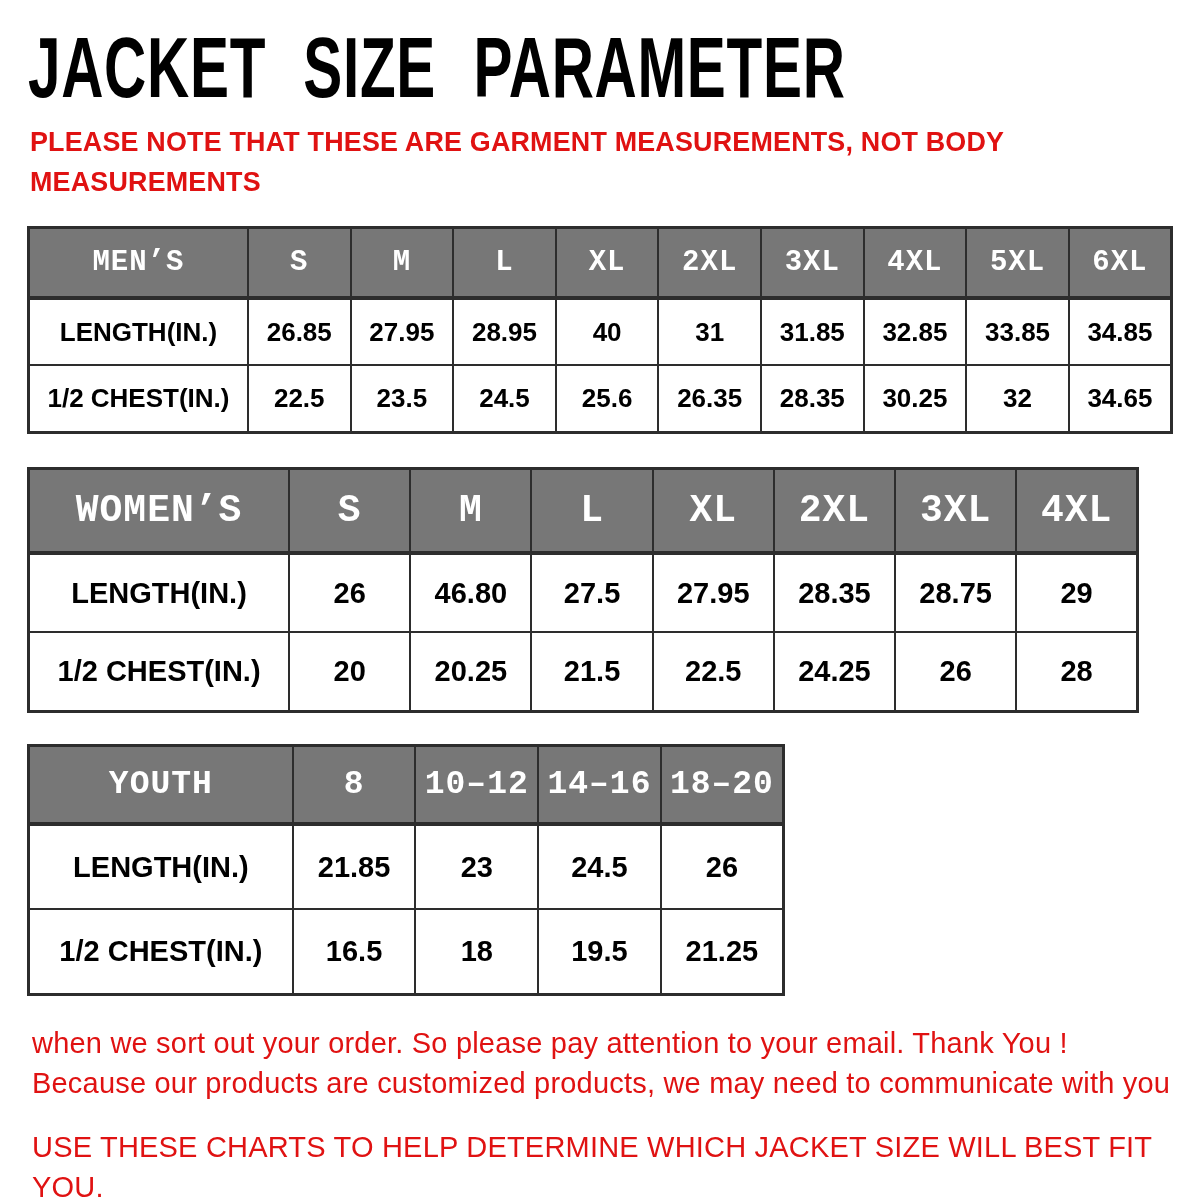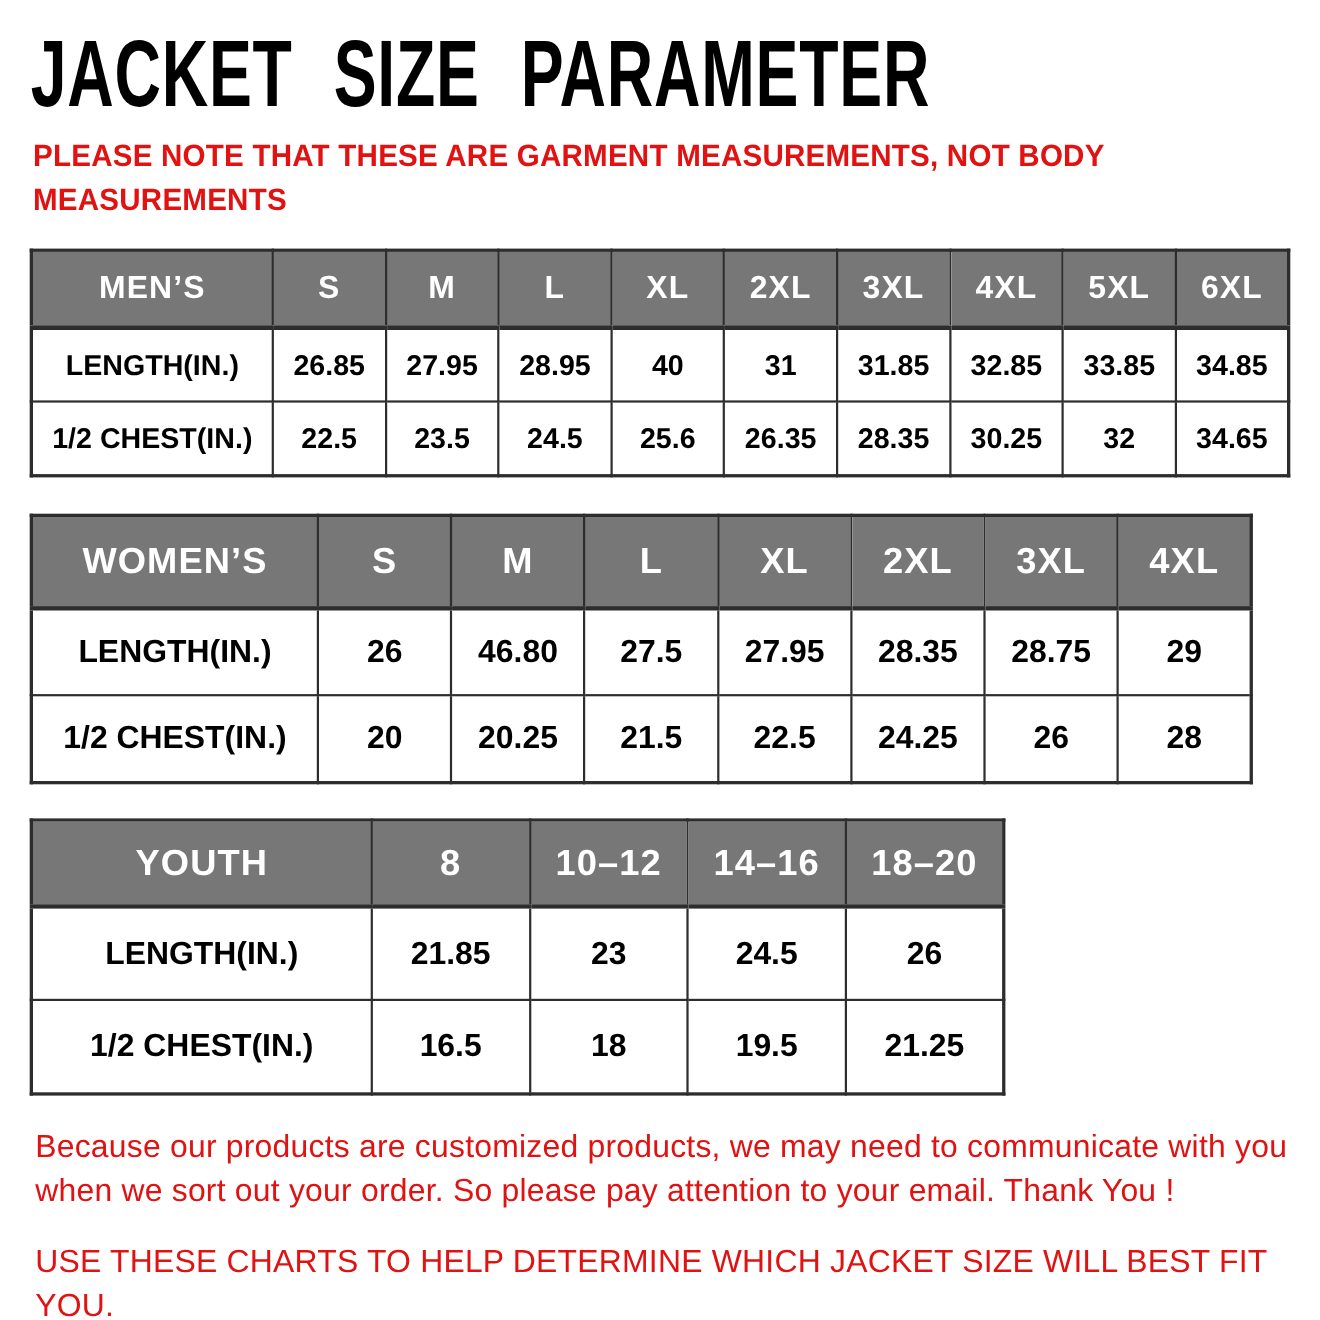--- a/index.html
+++ b/index.html
@@ -50,34 +50,35 @@
     vertical-align: middle;
     padding: 0;
     overflow: hidden;
   }
   .sizes-table th {
     background: var(--header-bg);
     color: var(--header-text);
     font-weight: bold;
     letter-spacing: 1px;
     border-bottom: 4px solid var(--border);
+    font-family: Liberation Mono, monospace;
   }
   .sizes-table td { color: var(--ink); font-weight: bold; }
 
   table.mens   { width: 1146px; margin: 24px 0 0 27px; }
   .mens th     { height: 71px;  font-size: 29px; }
   .mens td     { height: 67px;  font-size: 26px; }
   .mens  col.c-label { width: 19.2%; }
 
   table.womens { width: 1112px; margin: 33px 0 0 27px; }
-  .womens th   { height: 85px;  font-size: 33px; }
+  .womens th   { height: 85px;  font-size: 38px; }
   .womens td   { height: 79px;  font-size: 29px; }
   .womens col.c-label { width: 23.5%; }
 
-  table.youth  { width: 887px;  margin: 31px 0 0 27px; }
+  table.youth  { width: 758px;  margin: 31px 0 0 27px; }
   .youth th    { height: 79px;  font-size: 33px; }
   .youth td    { height: 85px;  font-size: 29px; }
   .youth col.c-label { width: 35%; }
 
   .footer-note {
     margin: 27px 0 0 32px;
     color: var(--red);
     font-size: 29px;
     line-height: 1.38;
     letter-spacing: 0.2px;
@@ -229,17 +230,17 @@
           <td>16.5</td>
           <td>18</td>
           <td>19.5</td>
           <td>21.25</td>
         </tr>
       </tbody>
     </table>
   </div>
 
 <div class="footer-note">
+  <div>when we sort out your order. So please pay attention to your email. Thank You !</div>
   <div>Because our products are customized products, we may need to communicate with you</div>
-  <div>when we sort out your order. So please pay attention to your email. Thank You !</div>
 </div>
 
 <div class="footer-note charts">USE THESE CHARTS TO HELP DETERMINE WHICH JACKET SIZE WILL BEST FIT YOU.</div>
 
 </body></html>

